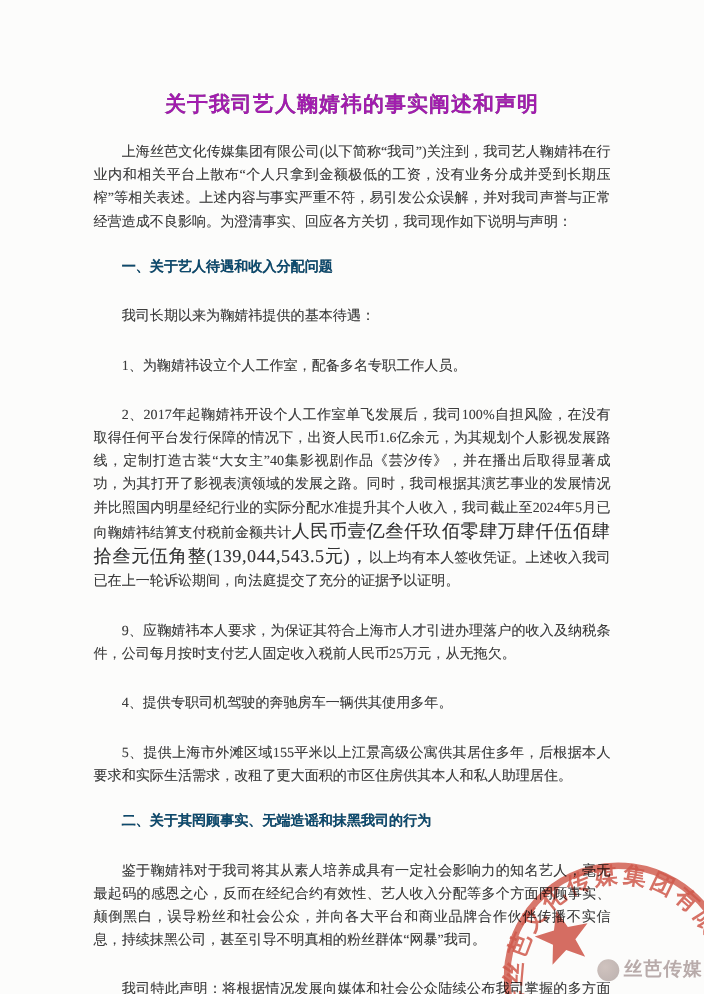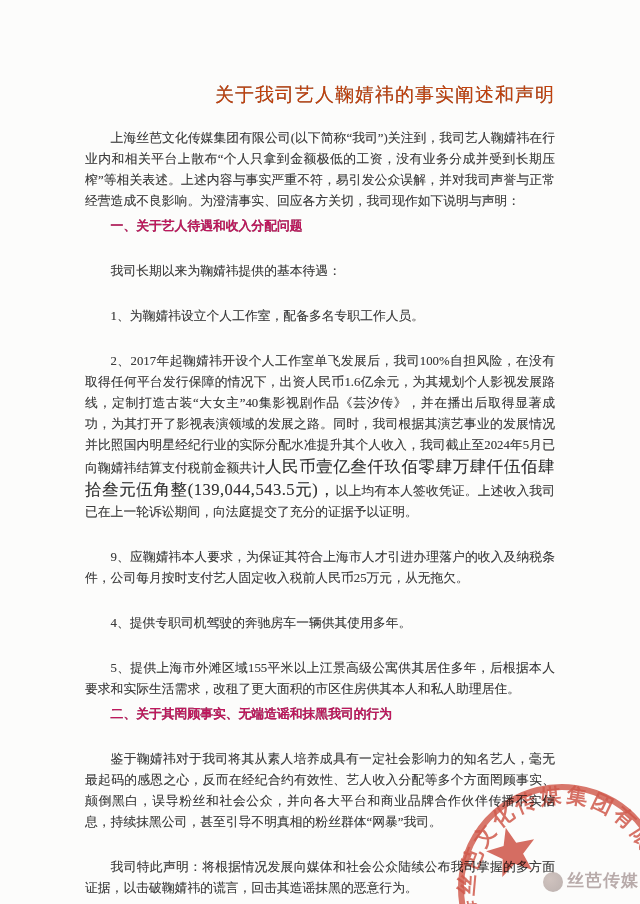--- a/index.html
+++ b/index.html
@@ -12,40 +12,40 @@
     overflow: hidden;
     font-family: "Liberation Serif", "DejaVu Serif", serif;
     color: #3d3d3d;
   }
   .content {
     position: absolute;
     inset: 0;
     padding: 82px 85px 0 85px;
   }
   .doc-title {
-    text-align: right;
+    text-align: center;
     font-size: 19px;
-    font-weight: normal;
-    color: #c2410c;
+    font-weight: bold;
+    color: #a21caf;
     letter-spacing: 1px;
     text-shadow: 0 0 0.5px rgba(20,20,20,.55);
   }
   .para {
     font-size: 12.8px;
     line-height: 21px;
     text-align: justify;
     text-indent: 2em;
     text-shadow: 0 0 0.4px rgba(70,70,70,.45);
     margin-top: 24px;
   }
   .intro { margin-top: 20px; }
   .sec-heading {
-    margin-top: 4px;
+    margin-top: 20px;
     font-weight: bold;
-    color: #be185d;
+    color: #0c4a6e;
     text-shadow: 0 0 0.5px rgba(30,30,30,.5);
   }
   .amount-big {
     font-size: 16.5px;
     letter-spacing: 0.5px;
     color: #333333;
   }
   .closing { margin-top: 12px; }
   .sig-block { margin-top: 2px; }
   .signature {

